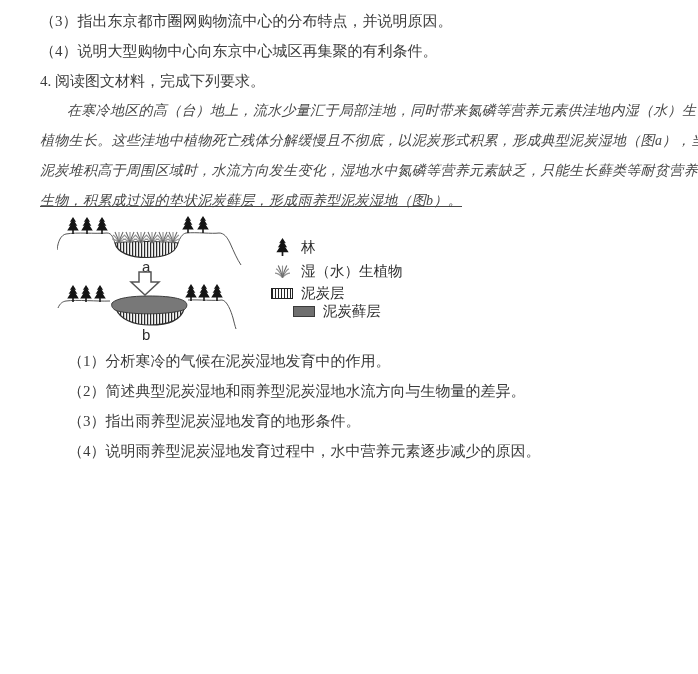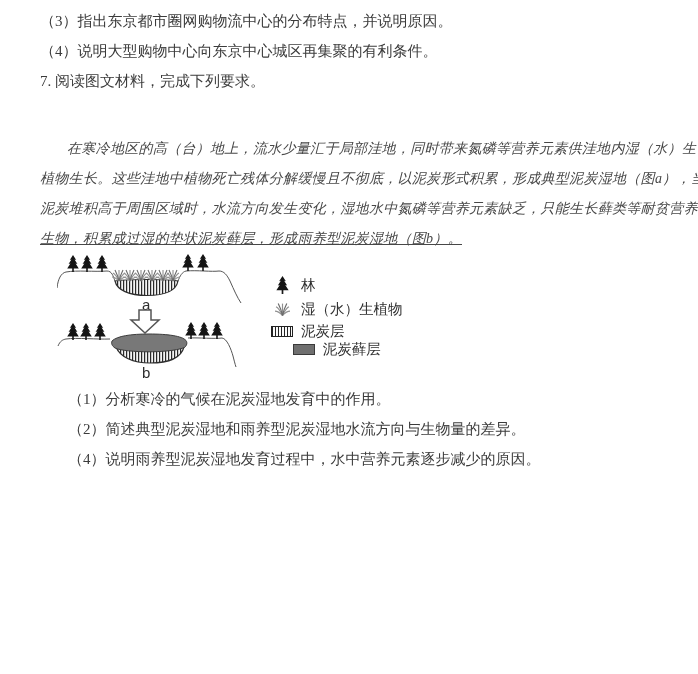--- a/index.html
+++ b/index.html
@@ -24,21 +24,21 @@
     font-size:14px;
     line-height:30px;
     height:30px;
     font-style:italic;
     color:#474747;
     text-align:justify;
     text-align-last:justify;
     white-space:nowrap;
     letter-spacing:0.3px;
   }
-  .mline.first{padding-left:27px;margin-top:38px;}
+  .mline.first{padding-left:27px;}
   .mline.last{text-align-last:left;white-space:normal;text-decoration:underline;}
   .figure-area{
     position:relative;
     height:130px;
   }
   .diagram{
     position:absolute;
     left:17px;top:0;
     width:215px;height:130px;
   }
@@ -79,21 +79,21 @@
     fill:#2e2e2e;
   }
 </style>
 </head>
 <body>
 
 <div class="page">
 
   <div class="qline">（3）指出东京都市圈网购物流中心的分布特点，并说明原因。</div>
   <div class="qline">（4）说明大型购物中心向东京中心城区再集聚的有利条件。</div>
-  <div class="qline">7. 阅读图文材料，完成下列要求。</div>
+  <div class="qline">4. 阅读图文材料，完成下列要求。</div>
 
   <div>
     <div class="mline first">在寒冷地区的高（台）地上，流水少量汇于局部洼地，同时带来氮磷等营养元素供洼地内湿（水）生</div>
     <div class="mline">植物生长。这些洼地中植物死亡残体分解缓慢且不彻底，以泥炭形式积累，形成典型泥炭湿地（图a），当</div>
     <div class="mline">泥炭堆积高于周围区域时，水流方向发生变化，湿地水中氮磷等营养元素缺乏，只能生长藓类等耐贫营养</div>
     <div class="mline last">生物，积累成过湿的垫状泥炭藓层，形成雨养型泥炭湿地（图b）。</div>
   </div>
 
   <div class="figure-area">
 
@@ -202,16 +202,17 @@
             <span class="swatch-solid"></span>
           </span>
         <span class="legend-label">泥炭藓层</span>
       </div>
     </div>
   </div>
 
   <div class="subq">
     <div class="qline">（1）分析寒冷的气候在泥炭湿地发育中的作用。</div>
     <div class="qline">（2）简述典型泥炭湿地和雨养型泥炭湿地水流方向与生物量的差异。</div>
+    <div class="qline">（3）指出雨养型泥炭湿地发育的地形条件。</div>
     <div class="qline">（4）说明雨养型泥炭湿地发育过程中，水中营养元素逐步减少的原因。</div>
   </div>
 
 </div>
 
 </body></html>

